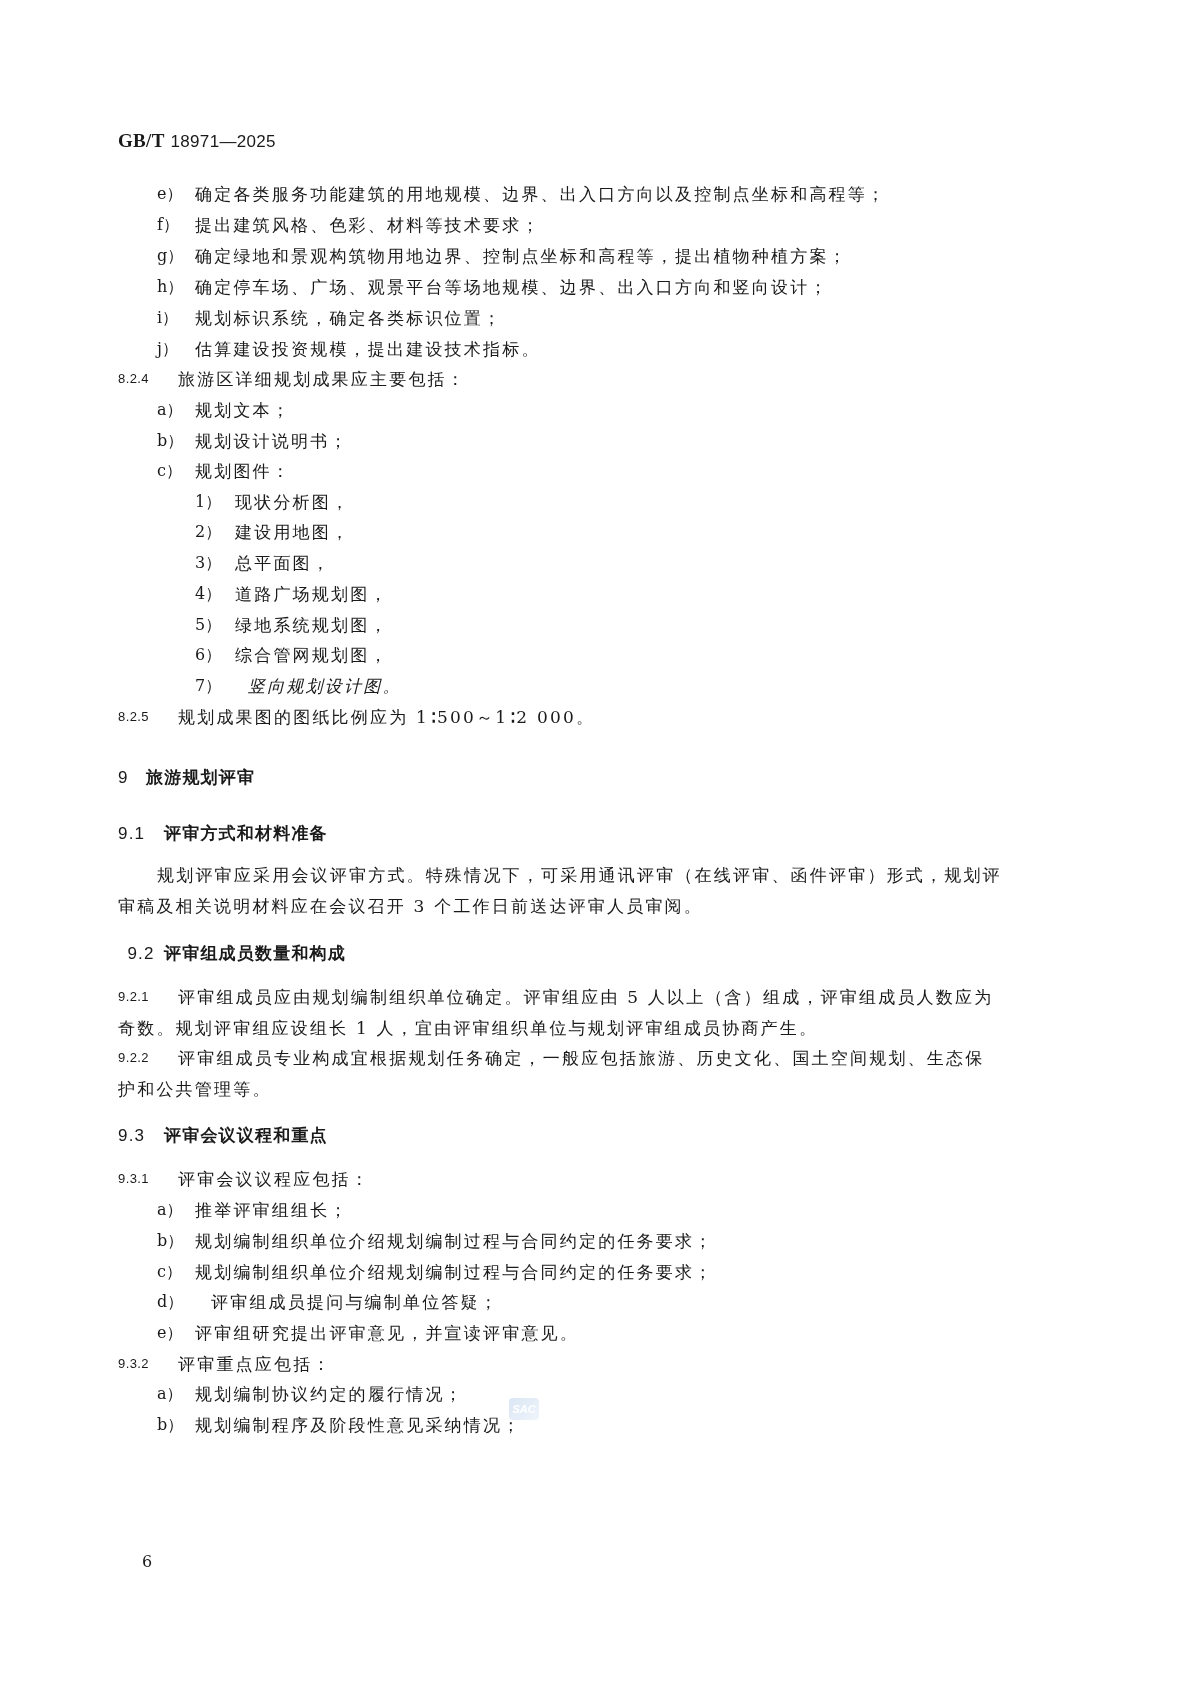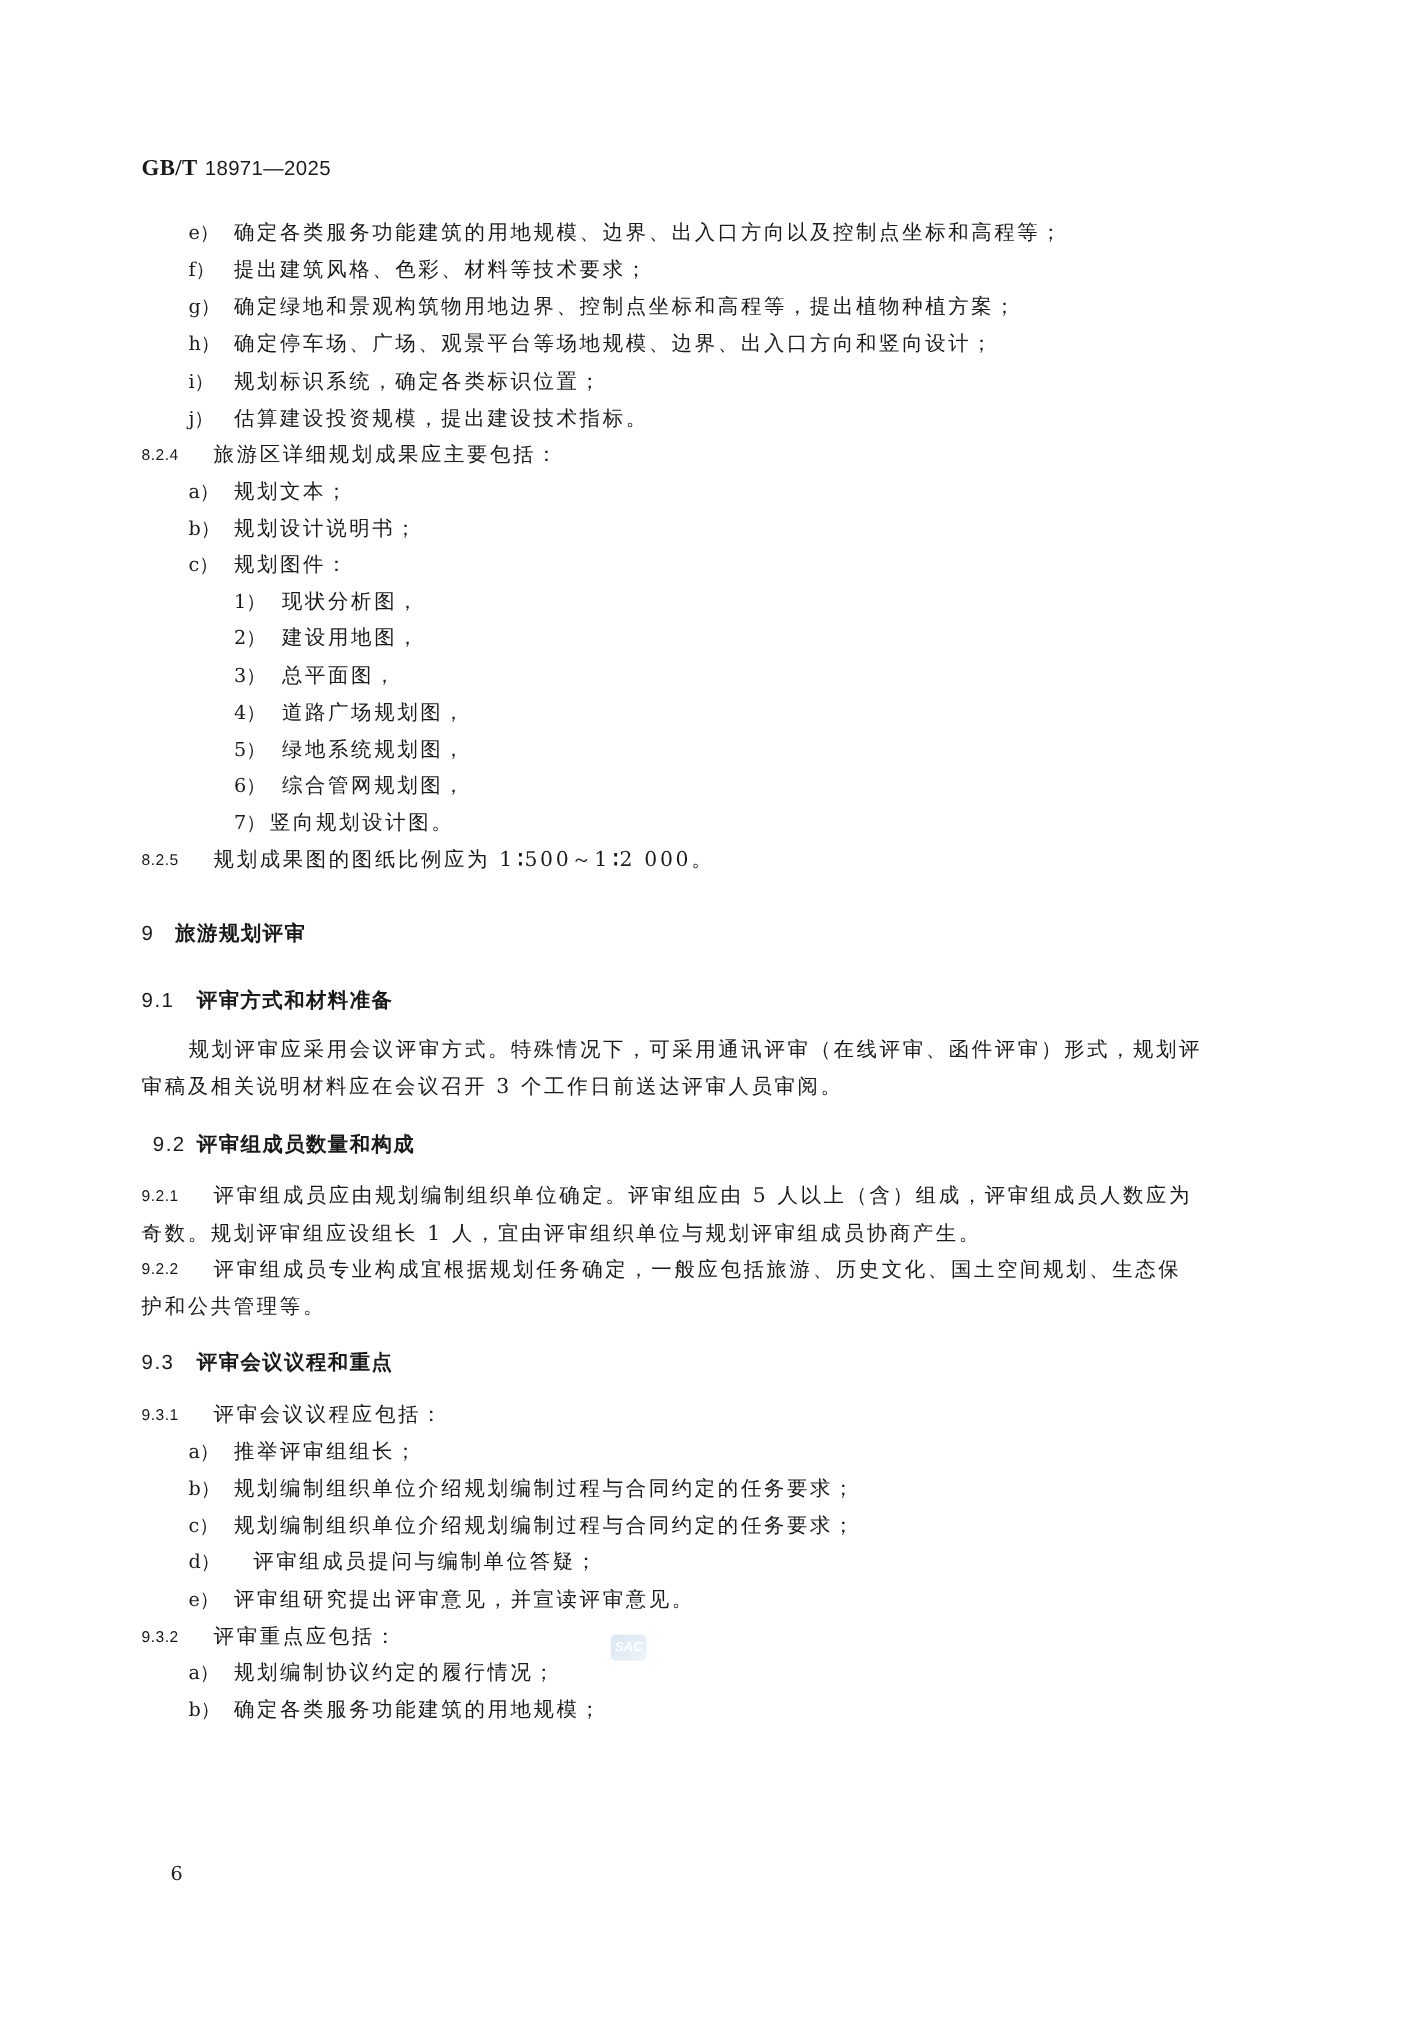--- a/index.html
+++ b/index.html
@@ -92,21 +92,21 @@
   <div class="line" style="top:613px;">
     <span class="lbl" style="left:195px;">5）</span>
     <span class="txt" style="left:235px;">绿地系统规划图，</span>
   </div>
   <div class="line" style="top:643px;">
     <span class="lbl" style="left:195px;">6）</span>
     <span class="txt" style="left:235px;">综合管网规划图，</span>
   </div>
   <div class="line" style="top:674px;">
     <span class="lbl" style="left:195px;">7）</span>
-    <span class="txt" style="left:225px;">竖向规划设计图。</span>
+    <span class="txt" style="left:248px;font-style:italic;">竖向规划设计图。</span>
   </div>
 
   <div class="line" style="top:705px;">
     <span class="clause-no">8.2.5</span>
     <span class="clause-txt">规划成果图的图纸比例应为 1∶500～1∶2 000。</span>
   </div>
 
   <div class="heading" style="top:766px;">
     <span class="hno" style="width:28px;">9</span><span>旅游规划评审</span>
   </div>
@@ -169,19 +169,19 @@
   <div class="line" style="top:1352px;">
     <span class="clause-no">9.3.2</span>
     <span class="clause-txt">评审重点应包括：</span>
   </div>
   <div class="line" style="top:1382px;">
     <span class="lbl" style="left:157px;">a）</span>
     <span class="txt" style="left:195px;">规划编制协议约定的履行情况；</span>
   </div>
   <div class="line" style="top:1413px;">
     <span class="lbl" style="left:157px;">b）</span>
-    <span class="txt" style="left:195px;">确定各类服务功能建筑的用地规模；</span>
+    <span class="txt" style="left:195px;">规划编制程序及阶段性意见采纳情况；</span>
   </div>
 
-  <div class="watermark" style="top:1362px;">SAC</div>
+  <div class="watermark" style="top:1398px;">SAC</div>
 
   <div class="pageno">6</div>
 </div>
 
 </body></html>

